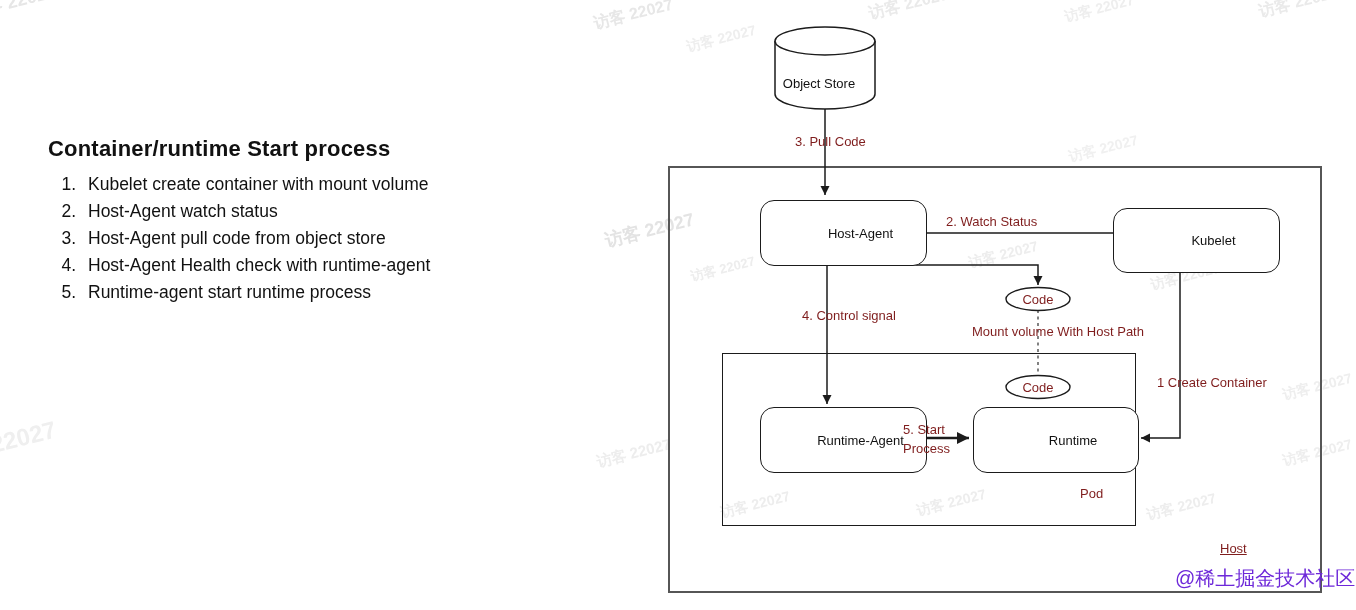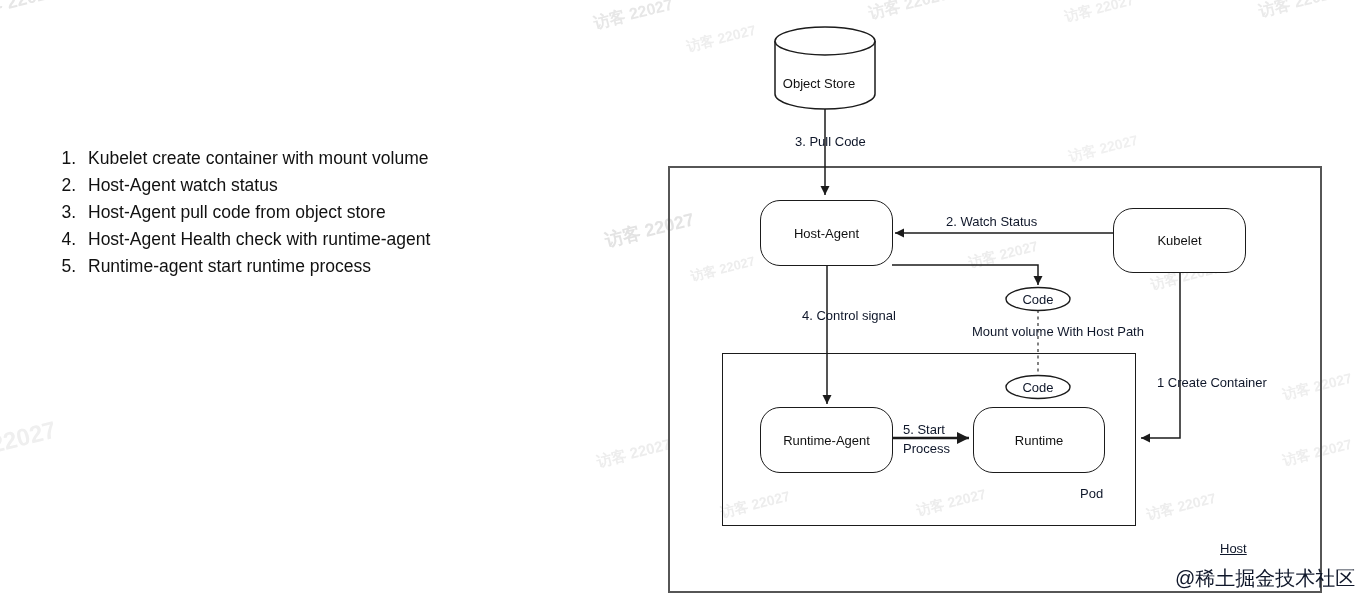--- a/index.html
+++ b/index.html
@@ -9,37 +9,37 @@
   }
   
   .notes { position:absolute; left:48px; top:136px; width:500px; z-index:3; color:#111; }
   .notes-title { font-size:22px; font-weight:bold; letter-spacing:.2px; }
   .notes ol { margin:9px 0 0 0; padding-left:33px; font-size:17.5px; line-height:27px; }
   .notes li { padding-left:7px; }
   .wrap2 { display:block; }
   
   .wm { position:absolute; transform:rotate(-14deg); color:#ececec; font-weight:bold;
         white-space:nowrap; z-index:0; pointer-events:none; }
-  .credit { position:absolute; left:1175px; top:565px; font-size:20px; color:#0f172a; z-index:6; }
+  .credit { position:absolute; left:1175px; top:565px; font-size:20px; color:#6d28d9; z-index:6; }
   
   .outer-box { position:absolute; left:668px; top:166px; width:650px; height:423px;
                border:2px solid #565656; z-index:1; }
   .pod-box { position:absolute; left:722px; top:353px; width:412px; height:171px;
              border:1.6px solid #1b1b1b; z-index:1; }
   svg.flow { position:absolute; left:0; top:0; z-index:2; }
-  .node { position:absolute; background:#fff; border:1.5px solid #1b1b1b; border-radius:20px;
+  .node { position:absolute; background:#fff; border:1.5px solid #1b1b1b; border-radius:14px;
           display:flex; align-items:center; justify-content:center;
-          font-size:13px; color:#111; z-index:2; }
+          font-size:13px; color:#111; z-index:2;padding-left:34px; }
   .n-hostagent    { left:760px;  top:200px; width:131px; height:64px; }
   .n-kubelet      { left:1113px; top:208px; width:131px; height:63px; }
   .n-runtimeagent { left:760px;  top:407px; width:131px; height:64px; }
   .n-runtime      { left:973px;  top:407px; width:130px; height:64px; }
   .objstore-label { position:absolute; left:775px; top:76px; width:88px; text-align:center;
                     font-size:13px; color:#111; z-index:2; }
-  .rlabel { position:absolute; color:#0f172a; font-size:13px; white-space:nowrap; z-index:3; }
+  .rlabel { position:absolute; color:#7f1d1d; font-size:13px; white-space:nowrap; z-index:3; }
   .l-pullcode   { left:795px;  top:134px; }
   .l-watch      { left:946px;  top:214px; }
   .l-control    { left:802px;  top:308px; }
   .l-mount      { left:972px;  top:324px; }
   .l-create     { left:1157px; top:354px;margin-top:21px; }
   .l-start      { left:903px;  top:420px; line-height:19px; }
   .l-codetop    { left:1006px; top:292px; width:64px; text-align:center; }
   .l-codepod    { left:1006px; top:380px; width:64px; text-align:center; }
   .l-pod        { left:1080px; top:486px; }
   .l-host       { left:1220px; top:541px;text-decoration:underline; }
@@ -60,20 +60,21 @@
 <span class="wm" style="left:1150px;top:268px;font-size:14px;color:#ededed">访客 22027</span>
 <span class="wm" style="left:-64px;top:428px;font-size:24px;color:#efefef">访客 22027</span>
 <span class="wm" style="left:596px;top:444px;font-size:15px;color:#ededed">访客 22027</span>
 <span class="wm" style="left:720px;top:496px;font-size:14px;color:#ededed">访客 22027</span>
 <span class="wm" style="left:916px;top:494px;font-size:14px;color:#ededed">访客 22027</span>
 <span class="wm" style="left:1146px;top:498px;font-size:14px;color:#ededed">访客 22027</span>
 <span class="wm" style="left:1282px;top:378px;font-size:14px;color:#eeeeee">访客 22027</span>
 <span class="wm" style="left:1282px;top:444px;font-size:14px;color:#eeeeee">访客 22027</span>
 
 <div class="notes">
+  <div class="notes-title">Container/runtime Start process</div>
   <ol>
     <li><span>Kubelet create container with mount volume</span></li>
     <li><span>Host-Agent watch status</span></li>
     <li><span>Host-Agent pull code from object store</span></li>
     <li><span>Host-Agent Health check with runtime-agent</span></li>
     <li><span>Runtime-agent start runtime process</span></li>
   </ol>
 </div>
 
 <div class="outer-box"></div>

